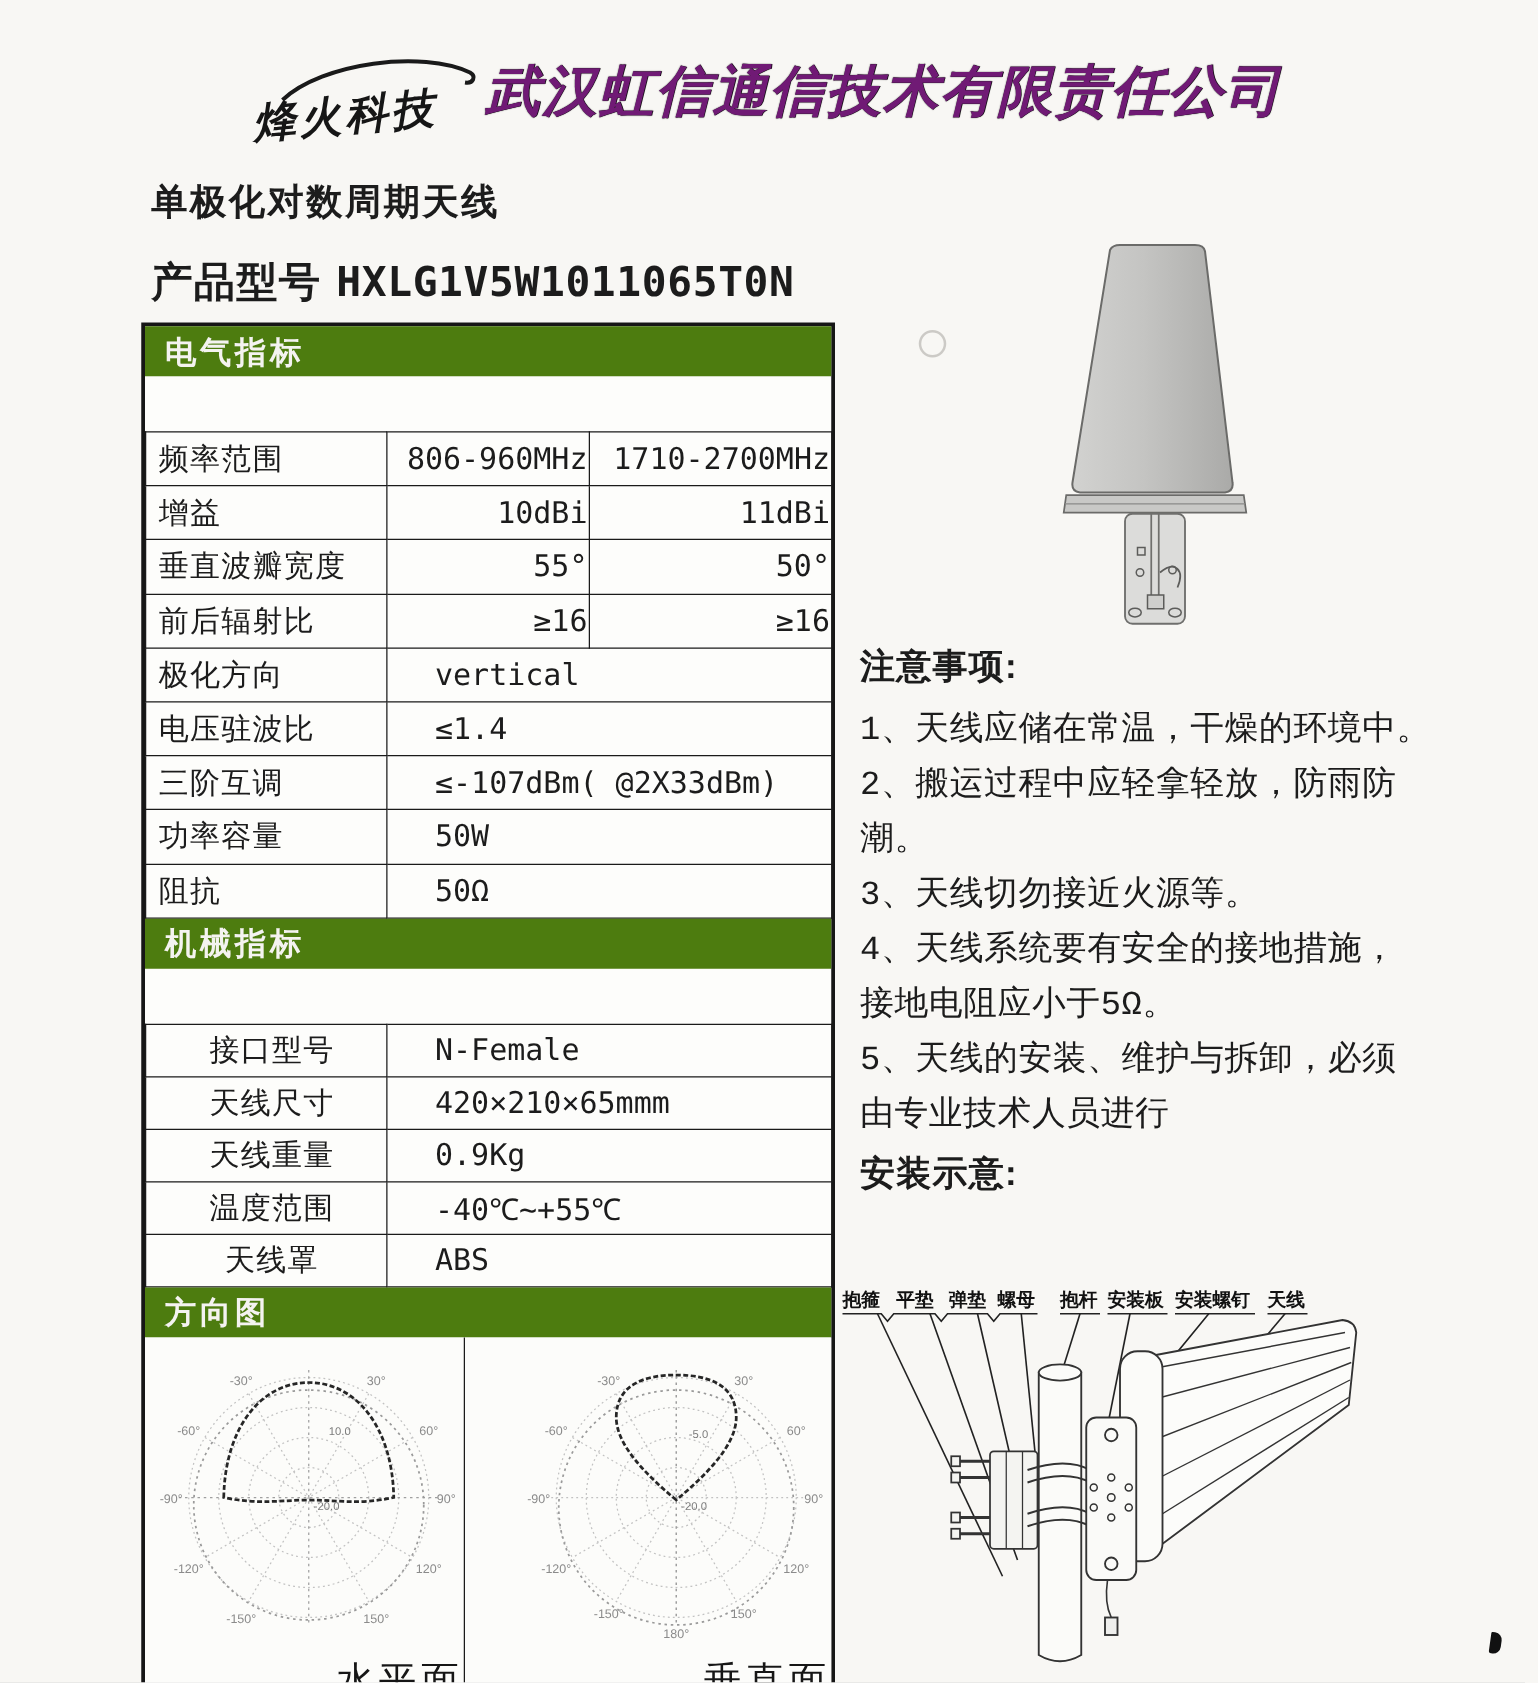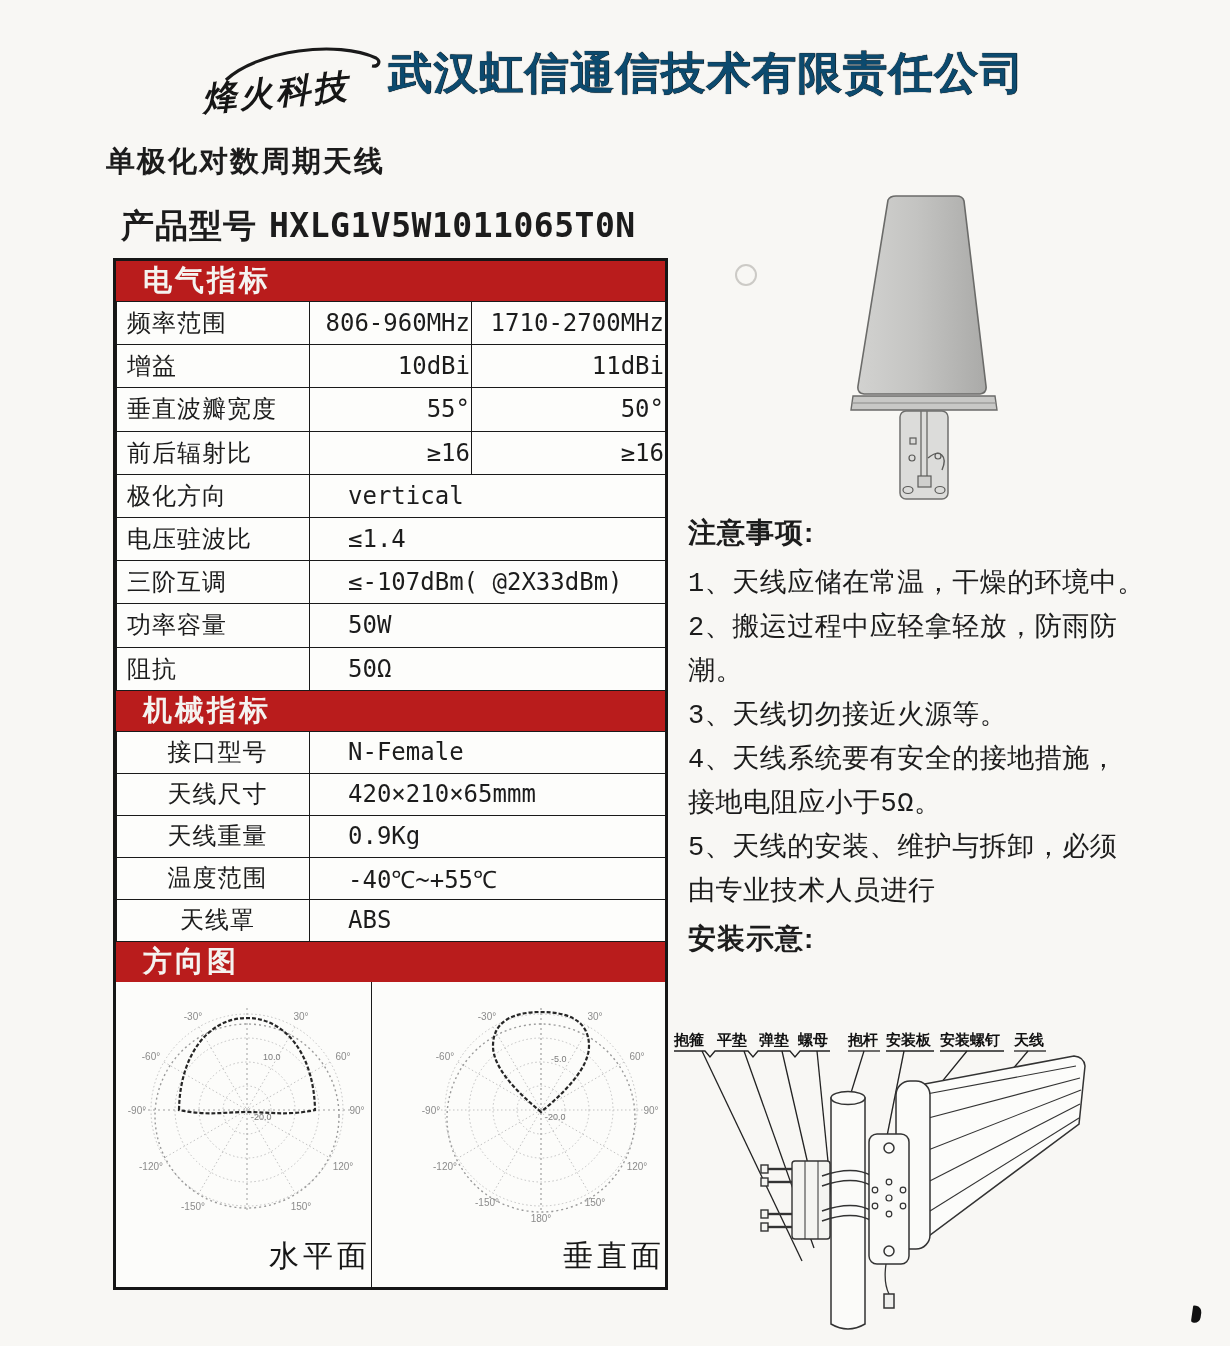--- a/index.html
+++ b/index.html
@@ -5,30 +5,30 @@
   html,body{margin:0;padding:0;background:#dedede;}
   .page{position:relative;width:1230px;height:1346px;background:#f8f7f4;
         font-family:"Liberation Sans",sans-serif;color:#1c1c1c;overflow:hidden;}
   
   .logo{position:absolute;top:40px;left:198px;width:190px;height:84px;}
   .logo-text{position:absolute;left:4px;top:30px;font-family:"DejaVu Serif",serif;
              font-style:italic;font-weight:bold;font-size:34px;transform:rotate(-5deg);
              letter-spacing:3px;color:#161616;}
   .logo-swoosh{position:absolute;left:0;top:0;}
   .company{position:absolute;top:44px;left:388px;font-size:44px;font-weight:900;
-           letter-spacing:1.5px;color:#0c4a6e;text-shadow:0 0 1px #0e0e0e,0.5px 0 0 #0e0e0e;}
-  .doc-title{position:absolute;top:142px;left:106px;font-size:29px;font-weight:bold;letter-spacing:2px;}
+           letter-spacing:1.5px;color:#701a75;text-shadow:0 0 1px #0e0e0e,0.5px 0 0 #0e0e0e;font-style:italic;}
+  .doc-title{position:absolute;top:142px;left:121px;font-size:29px;font-weight:bold;letter-spacing:2px;}
   .model-row{position:absolute;top:204px;left:121px;font-size:33px;font-weight:bold;letter-spacing:1px;}
   .model-value{font-family:"DejaVu Sans Mono","Liberation Mono",monospace;font-weight:bold;
                letter-spacing:0.5px;margin-left:12px;}
   
   .spec-box{position:absolute;left:113px;top:258px;width:549px;border:3px solid #161616;background:#fdfdfb;}
-  .section-bar{height:40px;background:#b91c1c;color:#f4f3f0;display:flex;align-items:center;
-               padding-left:27px;font-size:29px;font-weight:bold;letter-spacing:3px;}
-  table.spec{border-collapse:collapse;width:549px;table-layout:fixed;}
+  .section-bar{height:40px;background:#4d7c0f;color:#f4f3f0;display:flex;align-items:center;
+               padding-left:16px;font-size:25px;font-weight:bold;letter-spacing:3px;}
+  table.spec{border-collapse:collapse;width:549px;table-layout:fixed;margin-top:44px;}
   table.spec td{border:1.8px solid #1a1a1a;height:40.2px;font-size:24px;overflow:hidden;white-space:nowrap;}
   table.spec td.lbl{padding-left:10px;letter-spacing:1px;}
   table.spec td.val{text-align:right;font-family:"DejaVu Sans Mono","Liberation Mono",monospace;}
   table.spec td.val-left{text-align:left;padding-left:38px;
                          font-family:"DejaVu Sans Mono","Liberation Mono",monospace;}
   table.mech td{height:39px;text-align:center;}
   
   .charts{display:flex;height:305px;background:#fcfcfa;}
   .chart-cell{display:flex;flex-direction:column;align-items:flex-end;padding-top:18px;}
   .chart-cell.h{width:255px;border-right:1.8px solid #1a1a1a;}

